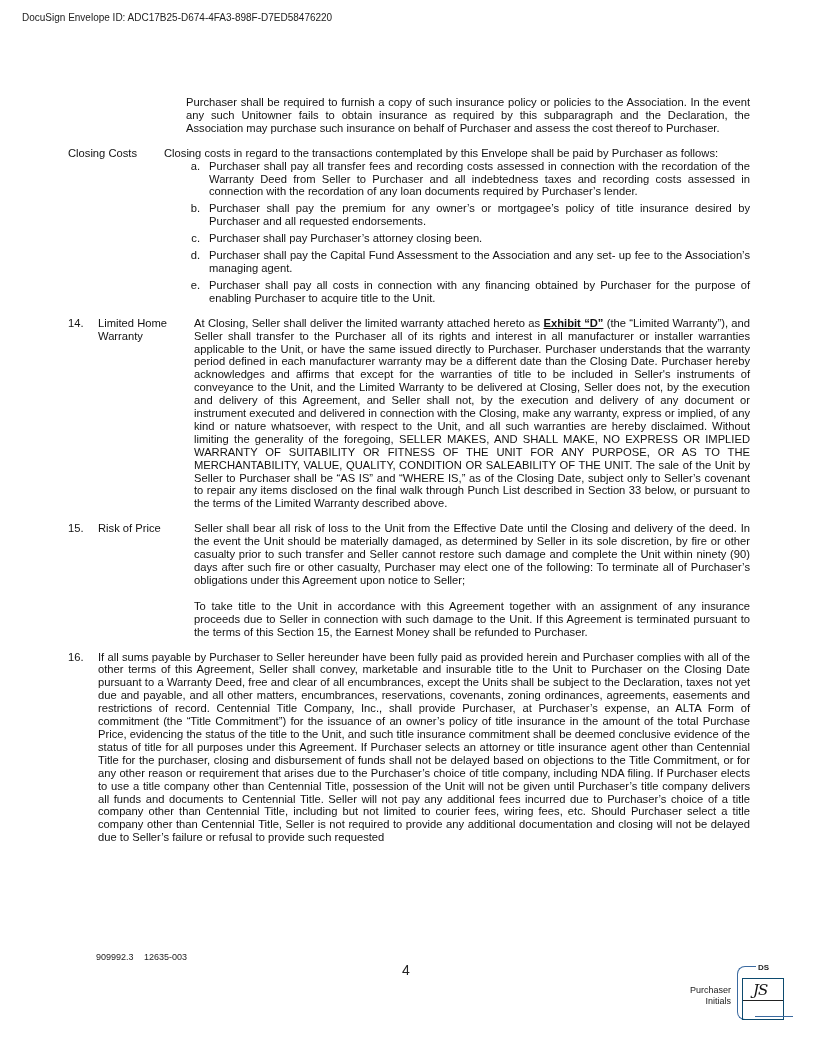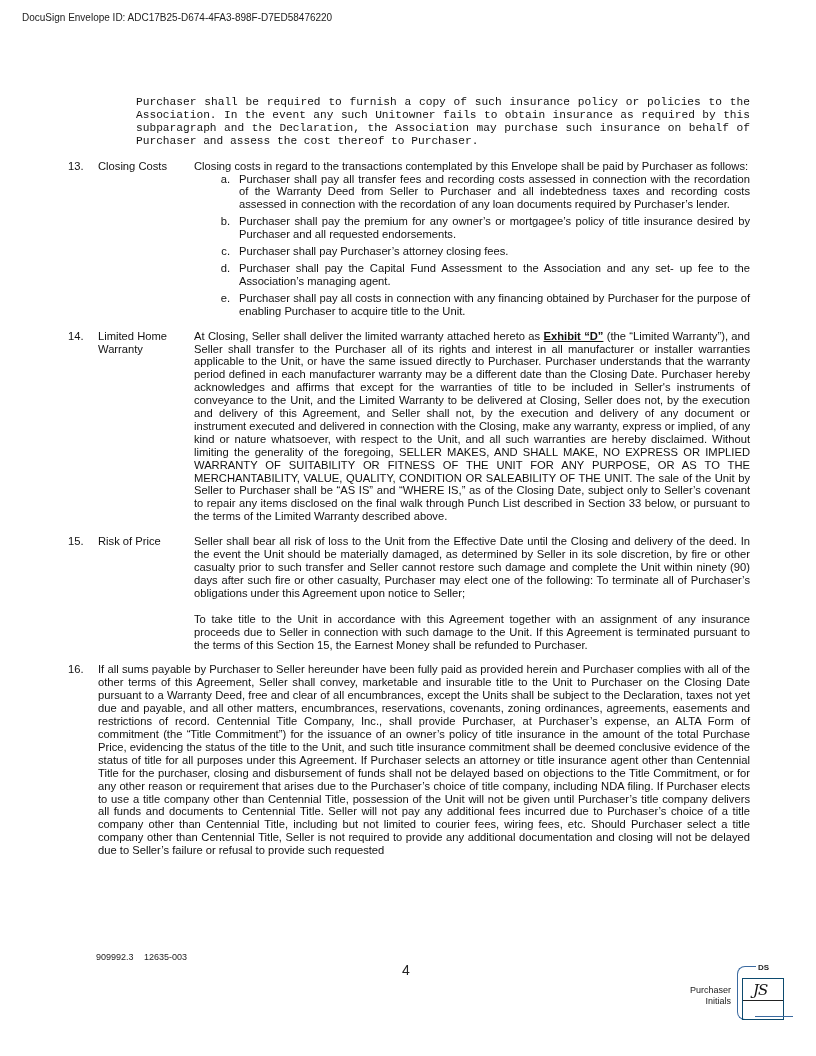--- a/index.html
+++ b/index.html
@@ -1,20 +1,20 @@
 <!DOCTYPE html>
 <html><head>
 <meta charset="utf-8">
 <style>
   html, body { margin: 0; padding: 0; background: #ffffff; }
   body { width: 816px; height: 1056px; position: relative; overflow: hidden;
          font-family: "Liberation Sans", sans-serif; color: #111; }
   .envelope { position: absolute; left: 22px; top: 12px; font-size: 10px; color: #222; }
   .page { position: absolute; left: 68px; top: 96px; width: 682px; font-size: 11.2px; line-height: 12.9px; }
-  .para-cont { margin-left: 68px; text-align: justify; font-family: Liberation Mono, monospace; }
+  .para-cont { margin-left: 118px; text-align: justify; }
   .section { display: flex; margin-top: 12px; }
   .sec-num { width: 30px; flex: 0 0 30px; }
   .sec-title { width: 96px; flex: 0 0 96px; }
   .sec-body { flex: 1; text-align: justify; }
   .sec-body p { margin: 0; }
   .sec-body p + p { margin-top: 13px; }
   .sub-list { margin: 0; padding: 0; list-style: none; }
   .sub-item { display: flex; margin-top: 4px; }
   .sub-item:first-child { margin-top: 0; }
   .sub-letter { width: 45px; flex: 0 0 45px; text-align: right; padding-right: 9px; box-sizing: border-box; }
@@ -33,36 +33,35 @@
 </style>
 </head>
 <body>
 
 <div class="envelope">DocuSign Envelope ID: ADC17B25-D674-4FA3-898F-D7ED58476220</div>
 
 <div class="page">
   <div class="para-cont">Purchaser shall be required to furnish a copy of such insurance policy or policies to the Association. In the event any such Unitowner fails to obtain insurance as required by this subparagraph and the Declaration, the Association may purchase such insurance on behalf of Purchaser and assess the cost thereof to Purchaser.</div>
 
   <div class="section">
-    <div class="sec-num">13.</div>
     <div class="sec-title">Closing Costs</div>
     <div class="sec-body">
       <p>Closing costs in regard to the transactions contemplated by this Envelope shall be paid  by  Purchaser as follows:</p>
       <ul class="sub-list">
         <li class="sub-item">
           <span class="sub-letter">a.</span>
           <span class="sub-text">Purchaser shall pay all transfer fees and recording costs assessed in connection with the recordation of the Warranty Deed from Seller to Purchaser and all indebtedness taxes and recording costs assessed in connection with the recordation of any loan documents required by Purchaser’s lender.</span>
         </li>
         <li class="sub-item">
           <span class="sub-letter">b.</span>
           <span class="sub-text">Purchaser shall pay the premium for any owner’s or mortgagee’s policy of title insurance desired by Purchaser and all requested endorsements.</span>
         </li>
         <li class="sub-item">
           <span class="sub-letter">c.</span>
-          <span class="sub-text">Purchaser shall pay Purchaser’s attorney closing fees.</span>
+          <span class="sub-text">Purchaser shall pay Purchaser’s attorney closing been.</span>
         </li>
         <li class="sub-item">
           <span class="sub-letter">d.</span>
           <span class="sub-text">Purchaser shall pay the Capital Fund Assessment to the Association and any set- up fee to the Association’s managing agent.</span>
         </li>
         <li class="sub-item">
           <span class="sub-letter">e.</span>
           <span class="sub-text">Purchaser shall pay all costs in connection with any financing obtained by Purchaser for the purpose of enabling Purchaser to acquire title to the Unit.</span>
         </li>
       </ul>

